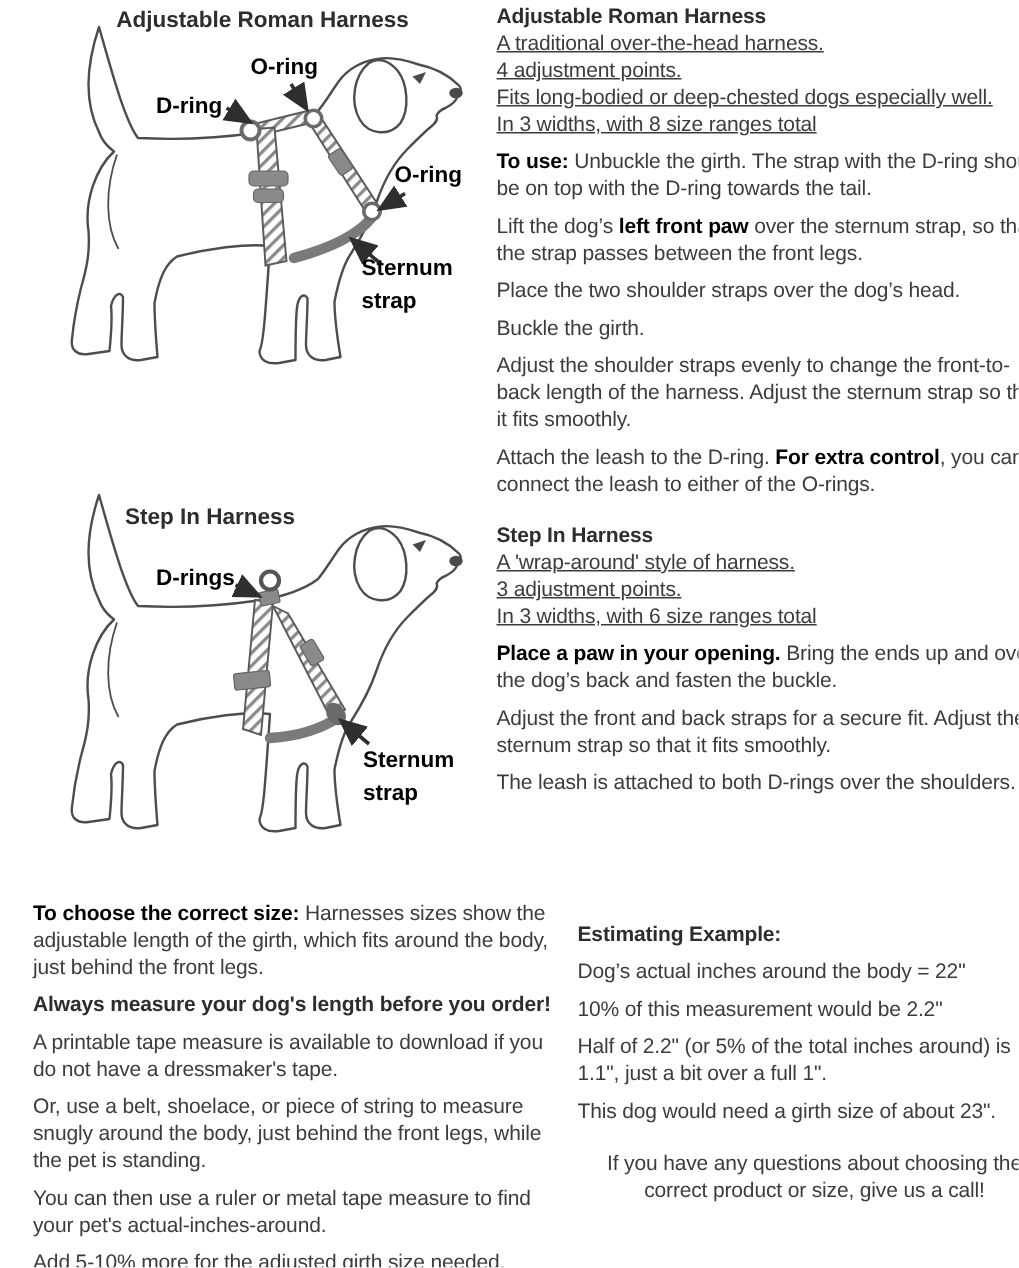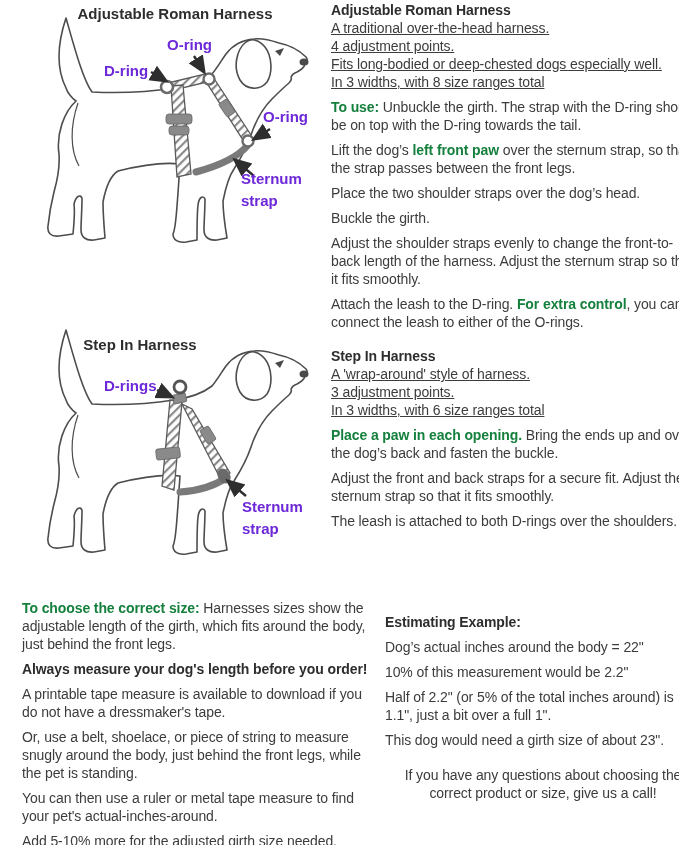--- a/index.html
+++ b/index.html
@@ -1,26 +1,26 @@
 <!DOCTYPE html>
 <html><head>
 <meta charset="utf-8">
 <style>
   html,body{margin:0;padding:0;background:#ffffff;}
   .page{position:relative;width:679px;height:845px;background:#ffffff;overflow:hidden;
         font-family:"Liberation Sans","DejaVu Sans",sans-serif;color:#3c3c3c;margin-left:20px;}
   .diagram{position:absolute;left:0;width:310px;}
   .diagram svg{position:absolute;left:0;top:0;}
   .dtitle{position:absolute;font-weight:bold;font-size:15px;color:#2d2d2d;text-align:center;}
-  .dlabel{position:absolute;font-weight:bold;font-size:15px;color:#6d28d9;line-height:20px;white-space:nowrap;}
+  .dlabel{position:absolute;font-weight:bold;font-size:15px;color:#000000;line-height:20px;white-space:nowrap;}
   .col{position:absolute;font-size:14px;line-height:18px;letter-spacing:-0.1px;}
   .col p{margin:0 0 0 0;padding:0;}
   .col p + p{margin-top:7px;}
   .col .tight{margin-top:0;text-decoration:underline;}
-  b,.b{font-weight:bold;color:#15803d;}
+  b,.b{font-weight:bold;color:#000000;}
   .h{font-weight:bold;color:#2d2d2d;}
   .nw{white-space:nowrap;}
   .center{text-align:center;}
   .note{margin-top:17px !important;}
 </style>
 </head>
 <body>
 
 <div class="page">
 
@@ -126,21 +126,21 @@
     <p>Buckle the girth.</p>
     <p>Adjust the shoulder straps evenly to change the front-to-back length of the harness. Adjust the sternum strap so that it fits smoothly.</p>
     <p><span>Attach the leash to the D-ring. </span><b>For extra control</b><span>, you can connect the leash to either of the O-rings.</span></p>
   </div>
 
   <div class="col" style="left:311px;top:347px;width:369px;">
     <p class="h">Step In Harness</p>
     <p class="tight">A 'wrap-around' style of harness.</p>
     <p class="tight">3 adjustment points.</p>
     <p class="tight">In 3 widths, with 6 size ranges total</p>
-    <p><b>Place a paw in each opening.</b><span> Bring the ends up and over the dog’s back and fasten the buckle.</span></p>
+    <p><b>Place a paw in your opening.</b><span> Bring the ends up and over the dog’s back and fasten the buckle.</span></p>
     <p>Adjust the front and back straps for a secure fit. Adjust the sternum strap so that it fits smoothly.</p>
     <p class="nw">The leash is attached to both D-rings over the shoulders.</p>
   </div>
 
   <div class="col" style="left:2px;top:599px;width:346px;">
     <p><b>To choose the correct size:</b><span> Harnesses sizes show the adjustable length of the girth, which fits around the body, just behind the front legs.</span></p>
     <p class="h nw">Always measure your dog's length before you order!</p>
     <p>A printable tape measure is available to download if you do not have a dressmaker's tape.</p>
     <p>Or, use a belt, shoelace, or piece of string to measure snugly around the body, just behind the front legs, while the pet is standing.</p>
     <p>You can then use a ruler or metal tape measure to find your pet's actual-inches-around.</p>

